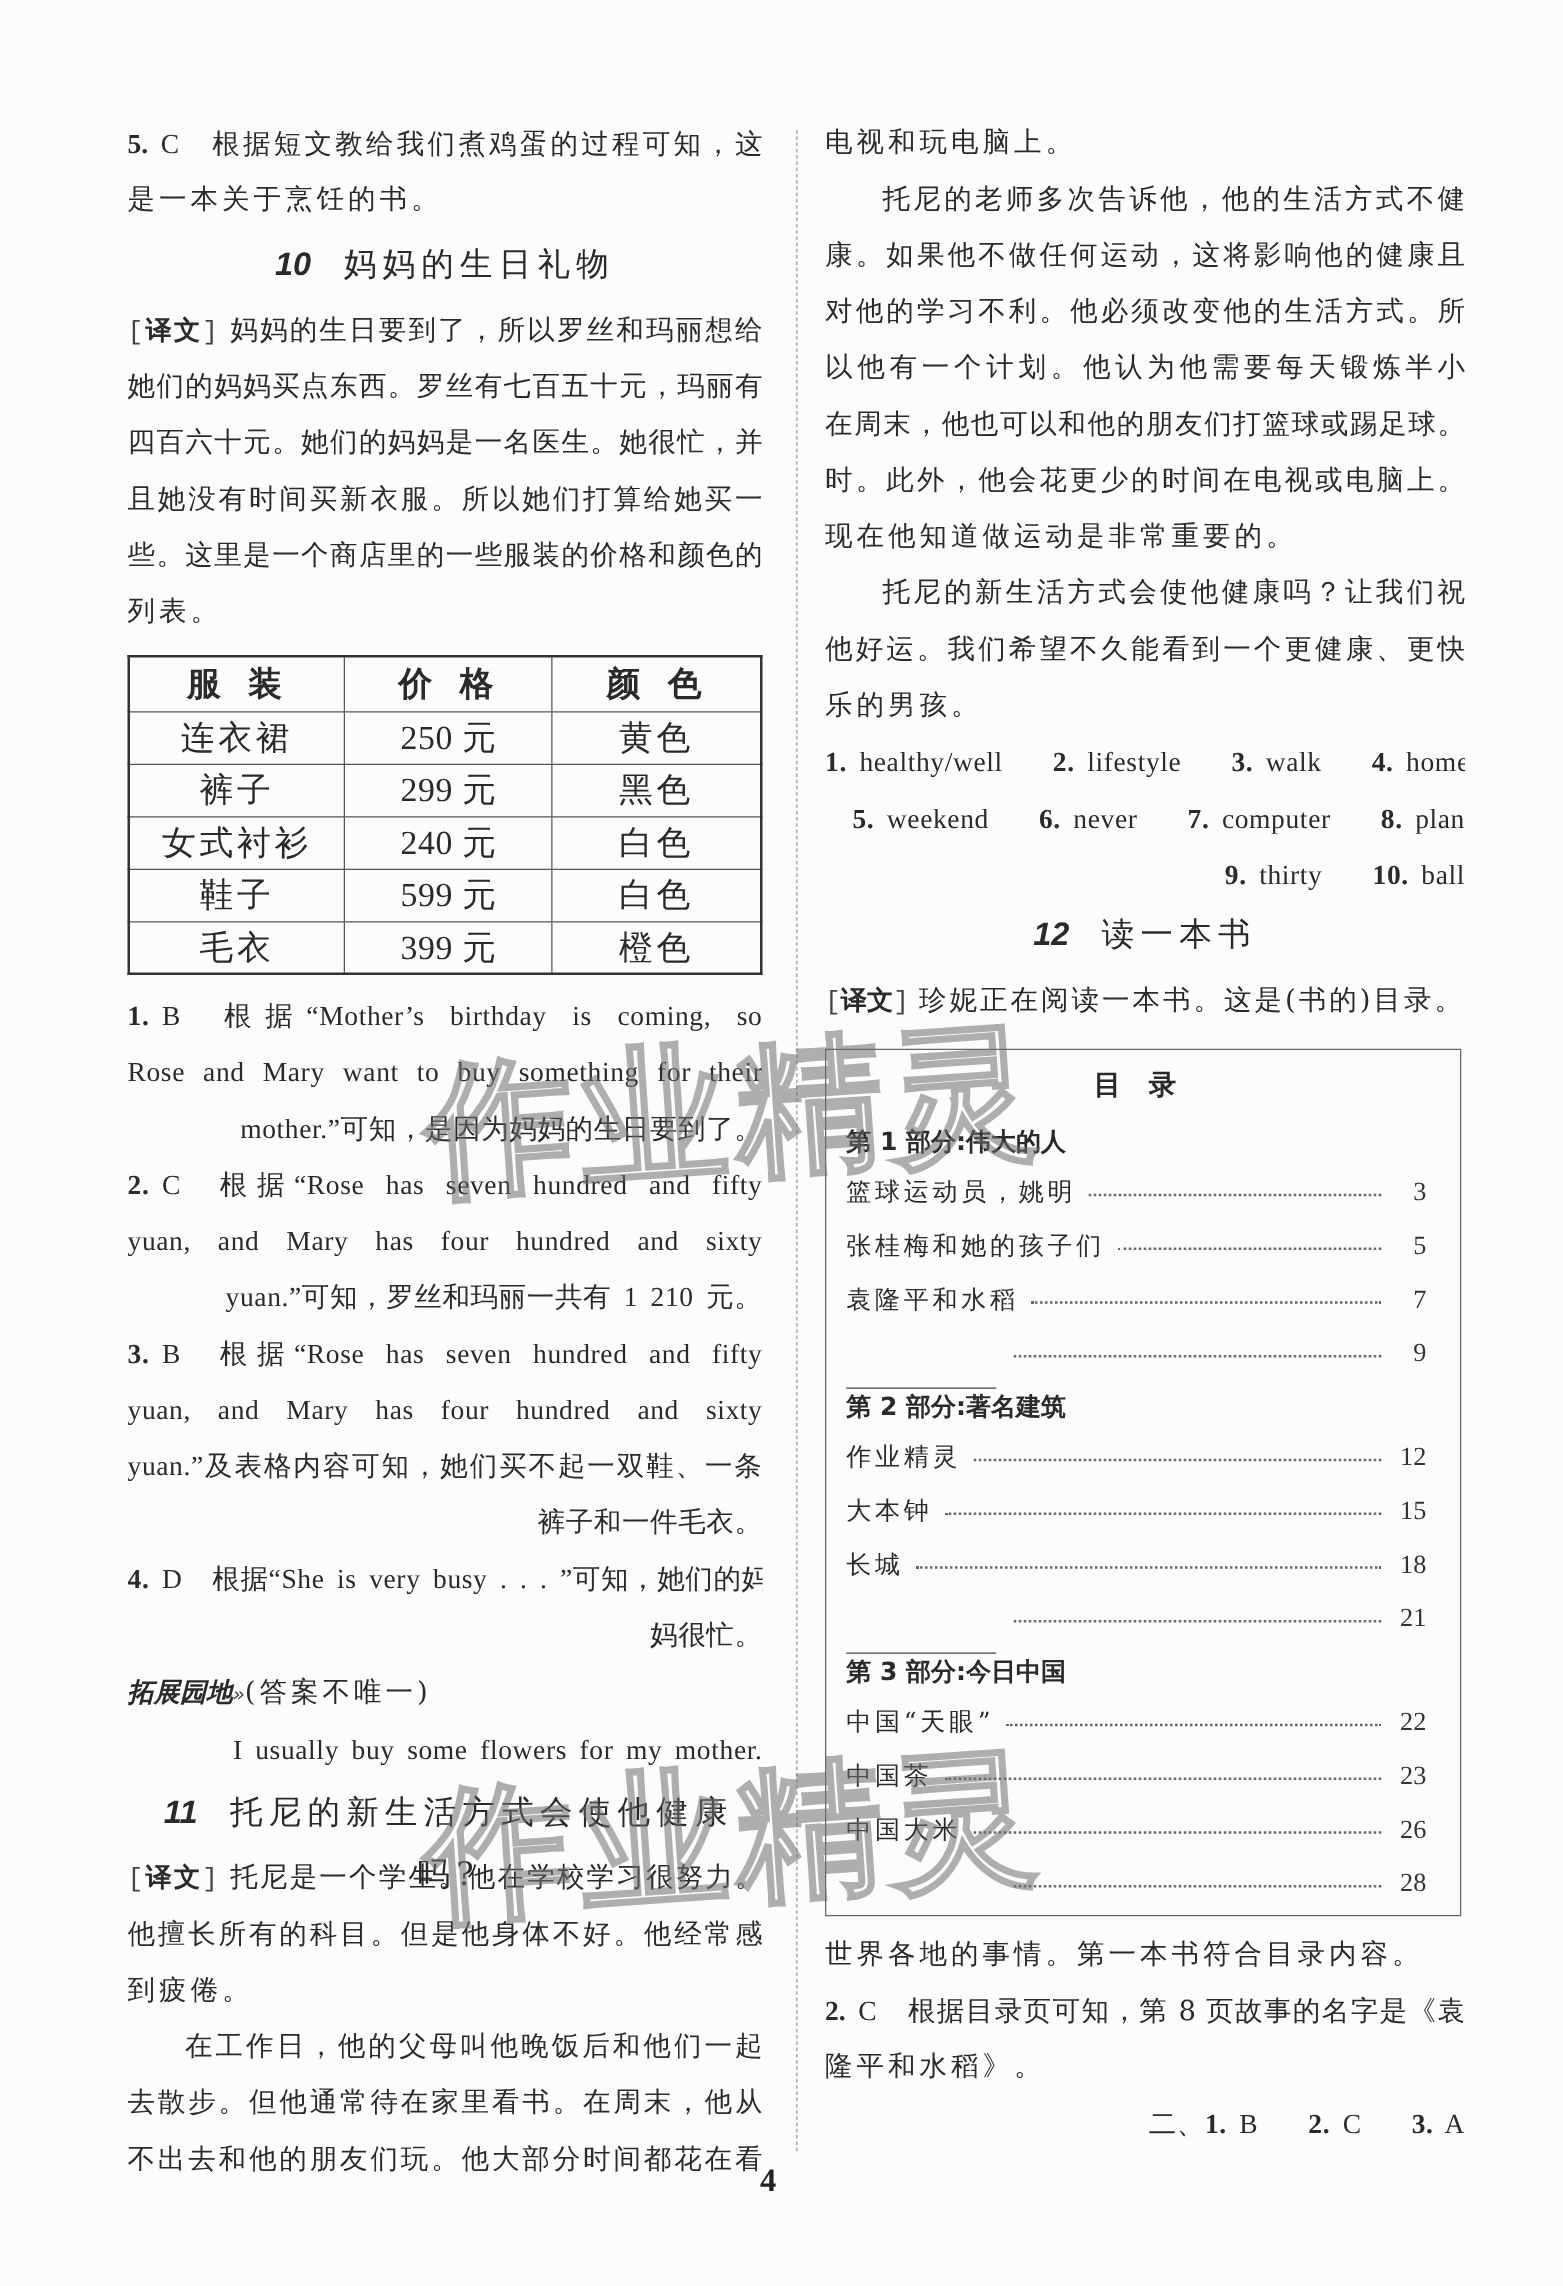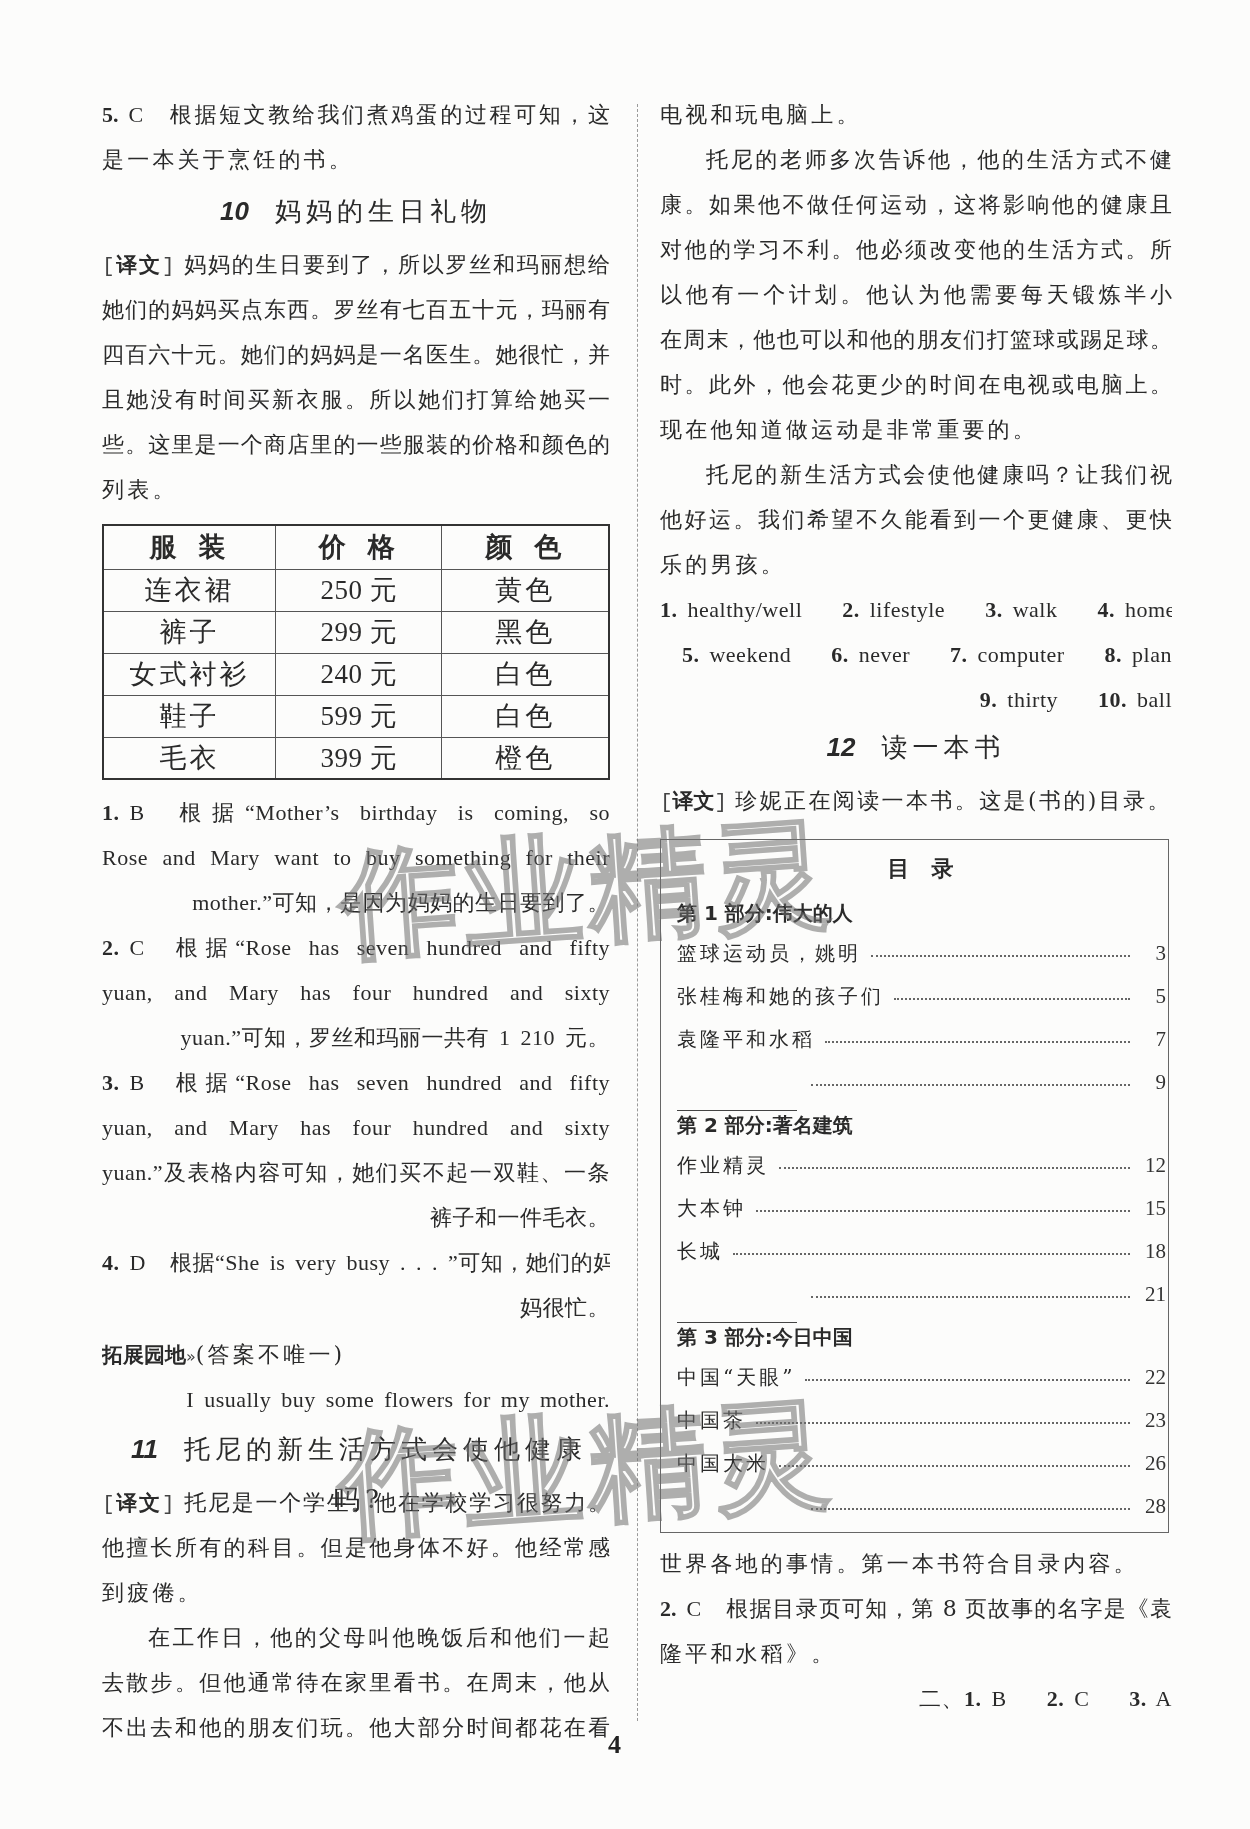--- a/index.html
+++ b/index.html
@@ -24,24 +24,24 @@
   .heading.left { text-align: center; padding-left: 6px; }
 
   .yiwen-tag { font-family: Liberation Mono, monospace; font-weight: bold; font-size: 21px; letter-spacing: 0; margin-right: 8px; margin-top: 21px; }
   .yiwen-tag .br { font-weight: normal; color: #444; }
 
   table.price { position: relative; border-collapse: collapse; width: 508px; margin: 12px 0 10px 0; border: 2px solid #333; }
   table.price td, table.price th { border: 1px solid #555; height: 42px; text-align: center; font-size: 27px; letter-spacing: 3px; font-weight: normal; }
   table.price th { font-family: "DejaVu Sans", sans-serif; font-weight: bold; letter-spacing: 22px; padding-left: 18px; height: 44px; }
   table.price td.price-cell { font-family: "Liberation Serif", serif; letter-spacing: 0.5px; }
 
-  .section-label { font-family: "DejaVu Sans", sans-serif; font-weight: bold; font-size: 21px; letter-spacing: 0; }
+  .section-label { font-family: "DejaVu Sans", sans-serif; font-weight: bold; font-size: 21px; letter-spacing: 0; font-style: italic; }
   .section-label .chev { font-weight: normal; font-size: 16px; color: #444; }
 
-  .toc { position: relative; border: 1.5px solid #666; width: 509px; margin-top: 16px; padding: 6px 2px 4px 16px; }
+  .toc { position: relative; border: 1.5px solid #666; width: 509px; margin-top: 16px; padding: 6px 27px 4px 16px; }
   .toc-title { text-align: center; font-family: "DejaVu Sans", sans-serif; font-weight: bold; font-size: 22px; letter-spacing: 22px; line-height: 46px; padding-left: 20px; }
   .toc-part { font-family: "DejaVu Sans", sans-serif; font-weight: bold; font-size: 20px; line-height: 43px; height: 40px; }
   .toc-row { display: flex; align-items: center; font-size: 20px; line-height: 43px; height: 43px; letter-spacing: 3px; }
   .toc-row .t { white-space: nowrap; padding-right: 10px; }
   .toc-row .dots { flex: 1; border-bottom: 2px dotted #666; height: 0; margin-top: 4px; margin-right: 12px; }
   .toc-row .p { font-family: "Liberation Serif", serif; font-size: 21px; letter-spacing: 0; min-width: 24px; text-align: right; color: #333; }
   .toc-row.blank .t { width: 120px; border-bottom: 1.5px solid #444; height: 22px; margin-top: 34px; padding: 0; margin-right: 14px; }
   .toc-row.blank .dots { margin-left: 0; }
 
   .page-num { position: absolute; left: 608px; top: 1730px; font-family: "Liberation Serif", serif; font-weight: bold; font-size: 26px; color: #222; }

